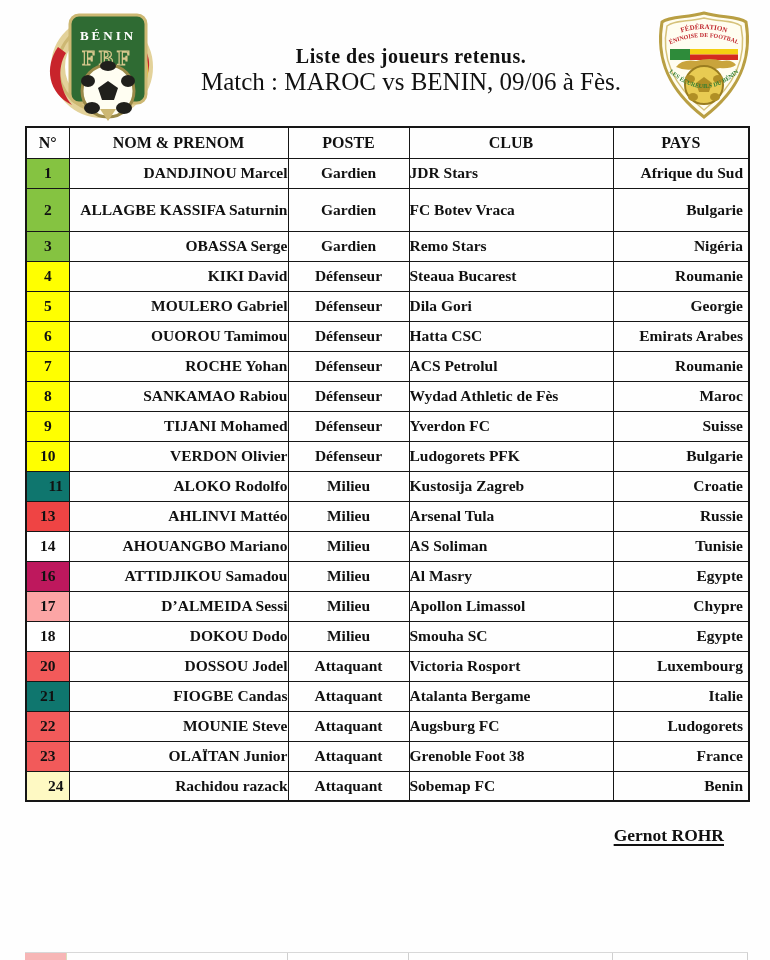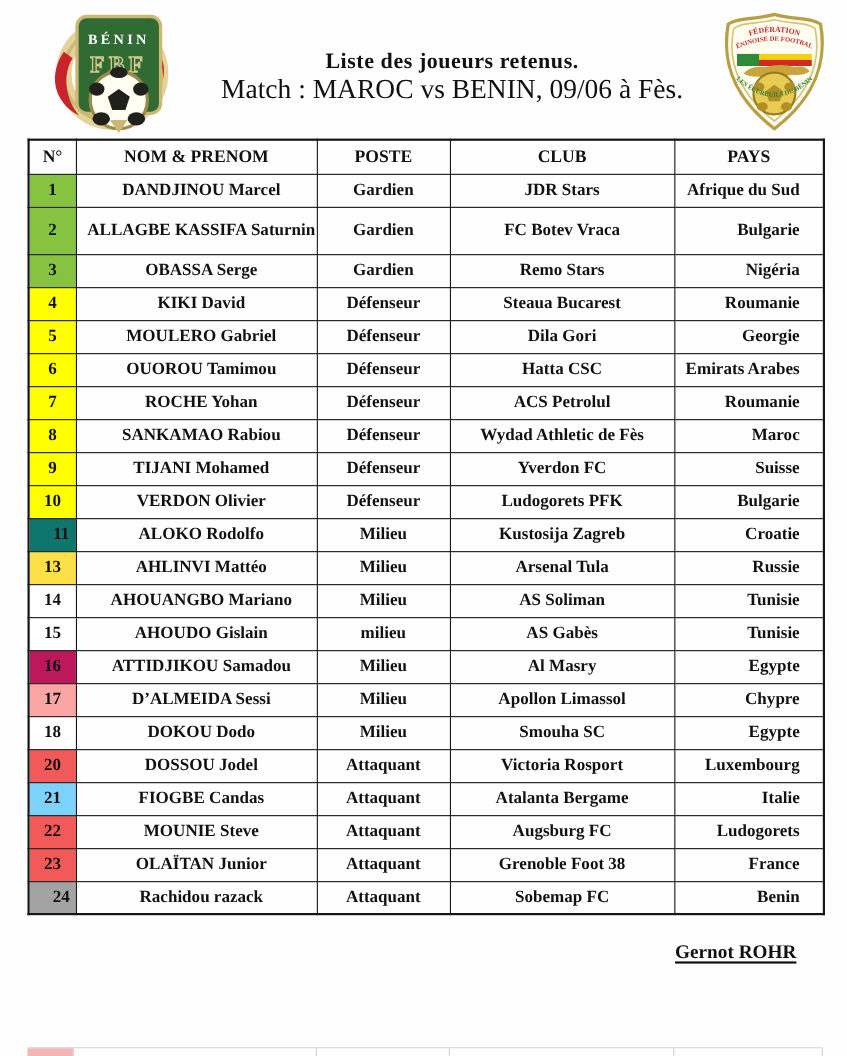--- a/index.html
+++ b/index.html
@@ -55,24 +55,24 @@
   col.c-poste{ width: 121px; }
   col.c-club { width: 204px; }
   col.c-pays { width: 136px; }
 
   table.players thead tr { height: 31px; }
   table.players th { text-align: center; font-size: 16px; }
   table.players tbody tr { height: 30px; }
   table.players tbody tr.tall { height: 43px; }
 
   td.cell-num   { text-align: center; }
-  td.cell-name  { text-align: center; padding-left: 9px; }
+  td.cell-name  { text-align: right; padding-left: 9px; }
   td.cell-poste { text-align: center; }
-  td.cell-club  { text-align: center; }
-  td.cell-pays  { text-align: right; padding-right: 21px; }
+  td.cell-club  { }
+  td.cell-pays  { text-align: right; padding-right: 5px; }
   tr.tall .club-text { display: inline-block; max-width: 152px; }
 
   
   .doc-footer {
     text-align: right;
     padding-right: 46px;
     margin-top: 23px;
     font-size: 17.5px;
     font-weight: bold;
   }
@@ -267,41 +267,34 @@
       <td class="cell-pays">Bulgarie</td>
     </tr>
           <tr>
       <td class="cell-num" style="background: #0f766e; padding-left: 16px;">11</td>
       <td class="cell-name">ALOKO Rodolfo</td>
       <td class="cell-poste">Milieu</td>
       <td class="cell-club"><span class="club-text">Kustosija Zagreb</span></td>
       <td class="cell-pays">Croatie</td>
     </tr>
           <tr>
-      <td class="cell-num" style="background: #fde047;">13</td>
+      <td class="cell-num" style="background: #ef4444;">13</td>
       <td class="cell-name">AHLINVI Mattéo</td>
       <td class="cell-poste">Milieu</td>
       <td class="cell-club"><span class="club-text">Arsenal Tula</span></td>
       <td class="cell-pays">Russie</td>
     </tr>
           <tr>
       <td class="cell-num" style="background: rgb(255, 255, 255);">14</td>
       <td class="cell-name">AHOUANGBO Mariano</td>
       <td class="cell-poste">Milieu</td>
       <td class="cell-club"><span class="club-text">AS Soliman</span></td>
       <td class="cell-pays">Tunisie</td>
     </tr>
           <tr>
-      <td class="cell-num" style="background: rgb(255, 255, 255);">15</td>
-      <td class="cell-name">AHOUDO Gislain</td>
-      <td class="cell-poste">milieu</td>
-      <td class="cell-club"><span class="club-text">AS Gabès</span></td>
-      <td class="cell-pays">Tunisie</td>
-    </tr>
-          <tr>
       <td class="cell-num" style="background: #be185d;">16</td>
       <td class="cell-name">ATTIDJIKOU Samadou</td>
       <td class="cell-poste">Milieu</td>
       <td class="cell-club"><span class="club-text">Al Masry</span></td>
       <td class="cell-pays">Egypte</td>
     </tr>
           <tr>
       <td class="cell-num" style="background: #fca5a5;">17</td>
       <td class="cell-name">D’ALMEIDA Sessi</td>
       <td class="cell-poste">Milieu</td>
@@ -316,42 +309,42 @@
       <td class="cell-pays">Egypte</td>
     </tr>
           <tr>
       <td class="cell-num" style="background: rgb(242, 90, 90);">20</td>
       <td class="cell-name">DOSSOU Jodel</td>
       <td class="cell-poste">Attaquant</td>
       <td class="cell-club"><span class="club-text">Victoria Rosport</span></td>
       <td class="cell-pays">Luxembourg</td>
     </tr>
           <tr>
-      <td class="cell-num" style="background: #7dd3fc;">21</td>
+      <td class="cell-num" style="background: #0f766e;">21</td>
       <td class="cell-name">FIOGBE Candas</td>
       <td class="cell-poste">Attaquant</td>
       <td class="cell-club"><span class="club-text">Atalanta Bergame</span></td>
       <td class="cell-pays">Italie</td>
     </tr>
           <tr>
       <td class="cell-num" style="background: rgb(242, 90, 90);">22</td>
       <td class="cell-name">MOUNIE Steve</td>
       <td class="cell-poste">Attaquant</td>
       <td class="cell-club"><span class="club-text">Augsburg FC</span></td>
       <td class="cell-pays">Ludogorets</td>
     </tr>
           <tr>
       <td class="cell-num" style="background: rgb(242, 90, 90);">23</td>
       <td class="cell-name">OLAÏTAN Junior</td>
       <td class="cell-poste">Attaquant</td>
       <td class="cell-club"><span class="club-text">Grenoble Foot 38</span></td>
       <td class="cell-pays">France</td>
     </tr>
           <tr>
-      <td class="cell-num" style="background: #a3a3a3; padding-left: 16px;">24</td>
+      <td class="cell-num" style="background: #fef9c3; padding-left: 16px;">24</td>
       <td class="cell-name">Rachidou razack</td>
       <td class="cell-poste">Attaquant</td>
       <td class="cell-club"><span class="club-text">Sobemap FC</span></td>
       <td class="cell-pays">Benin</td>
     </tr>
         </tbody>
     </table>
   </div>
 
   <div class="doc-footer">

